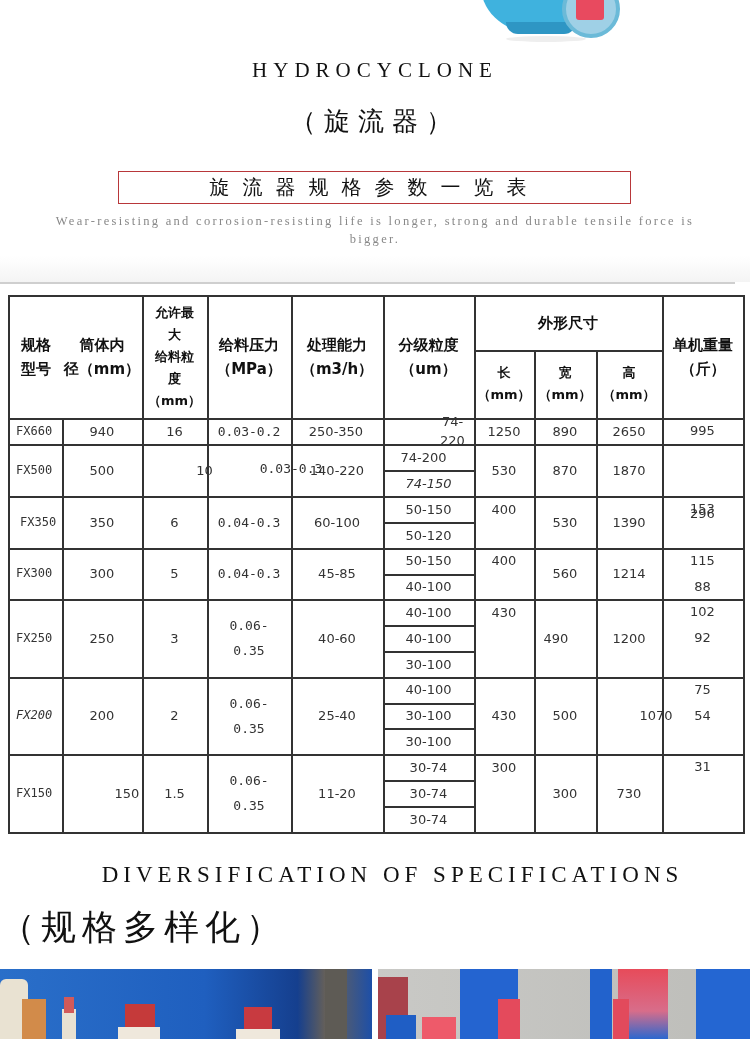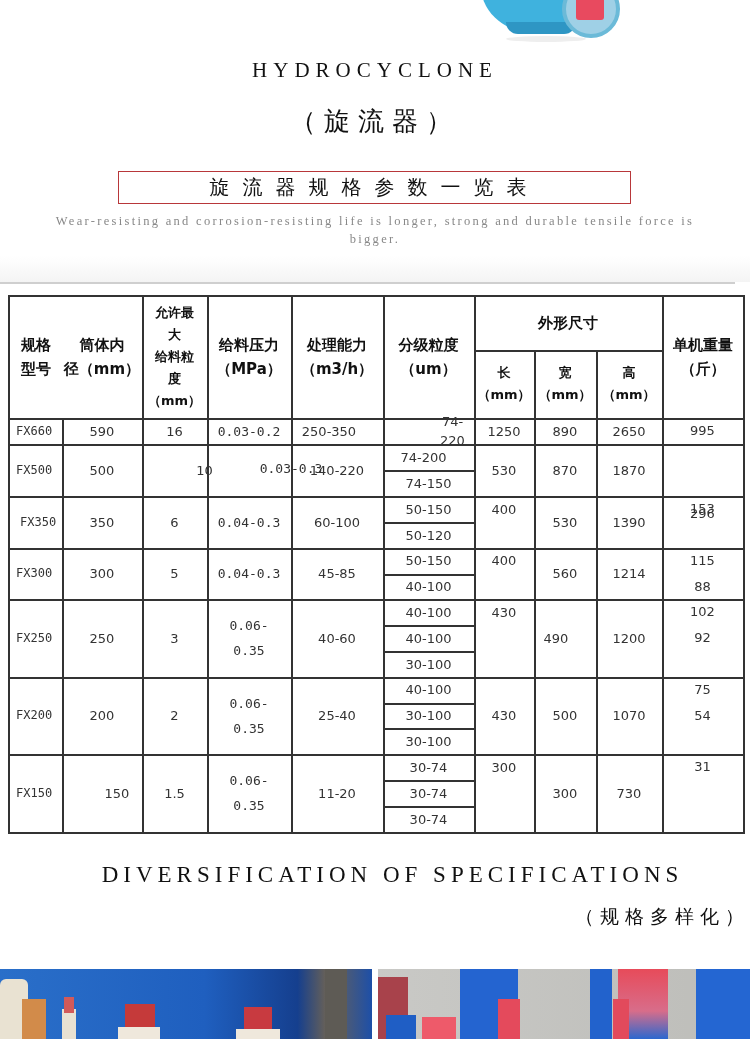--- a/index.html
+++ b/index.html
@@ -64,22 +64,22 @@
   .cell.hs { font-weight: bold; color: #111; font-size: 13px; line-height: 22px; }
   .cell.mono { font-family: "DejaVu Sans Mono", monospace; font-size: 13px; }
   .vline { position: absolute; width: 2px; background: #333; }
   .hline { position: absolute; height: 2px; background: #333; }
 
   .div-en {
     position: absolute; left: 0; top: 862px; width: 750px; text-align: center;
     font-family: "Liberation Serif", serif; font-size: 23px; letter-spacing: 5px; color: #111; padding-left: 35px;
   }
   .div-cn {
-    position: absolute; left: 0; top: 904px; width: 750px; text-align: right;
-    font-family: "DejaVu Serif", serif; font-size: 19px; letter-spacing: 6px; color: #111;
+    position: absolute; left: 0; top: 904px; width: 750px; text-align: left;
+    font-family: "DejaVu Serif", serif; font-size: 35px; letter-spacing: 6px; color: #111;
   }
 
   .photo { position: absolute; top: 969px; height: 70px; overflow: hidden; }
   .photo-left { left: 0; width: 372px; background: linear-gradient(90deg, #2a6fc9 0%, #1f5fbf 55%, #153f8e 80%, #6b6255 88%, #1d4fa8 100%); }
   .photo-right { left: 378px; width: 372px; background: linear-gradient(90deg, #c9c9c6 0%, #bdbdb9 100%); }
   .shape { position: absolute; }
 </style>
 </head>
 <body>
 
@@ -119,36 +119,36 @@
   <div class="cell h" style="left:474px;top:296px;width:188px;height:54px;">外形尺寸</div>
   <div class="cell hs" style="left:474px;top:350px;width:60px;height:68px;white-space:pre-line;">长
 （mm）</div>
   <div class="cell hs" style="left:534px;top:350px;width:62px;height:68px;white-space:pre-line;">宽
 （mm）</div>
   <div class="cell hs" style="left:596px;top:350px;width:66px;height:68px;white-space:pre-line;">高
 （mm）</div>
   <div class="cell h" style="left:662px;top:296px;width:82px;height:122px;white-space:pre-line;">单机重量
 （斤）</div>
 <div class="cell mono" style="left: 10px; top: 418px; width: 52px; height: 26px; white-space: pre-line; justify-content: flex-start; padding-left: 6px; font-size: 12px;">FX660</div>
-    <div class="cell" style="left: 62px; top: 418px; width: 80px; height: 26px; white-space: pre-line;">590</div>
+    <div class="cell" style="left: 62px; top: 418px; width: 80px; height: 26px; white-space: pre-line;">940</div>
     <div class="cell" style="left: 142px; top: 418px; width: 65px; height: 26px; white-space: pre-line;">16</div>
     <div class="cell mono" style="left: 207px; top: 418px; width: 84px; height: 26px; white-space: pre-line; line-height: 25px;">0.03-0.2</div>
-    <div class="cell" style="left: 293px; top: 418px; width: 72px; height: 26px; white-space: pre-line;">250-350</div>
+    <div class="cell" style="left: 300px; top: 418px; width: 72px; height: 26px; white-space: pre-line;">250-350</div>
     <div class="cell" style="left: 383px; top: 418px; width: 91px; height: 26px; white-space: pre-line; padding-left: 48px;">74-220</div>
     <div class="cell" style="left: 474px; top: 418px; width: 60px; height: 26px; white-space: pre-line;">1250</div>
     <div class="cell" style="left: 534px; top: 418px; width: 62px; height: 26px; white-space: pre-line;">890</div>
     <div class="cell" style="left: 596px; top: 418px; width: 66px; height: 26px; white-space: pre-line;">2650</div>
     <div class="cell" style="left: 662px; top: 418px; width: 81px; height: 26px; white-space: pre-line; line-height: 26px;">995</div>
     <div class="cell mono" style="left: 10px; top: 444px; width: 52px; height: 52px; white-space: pre-line; justify-content: flex-start; padding-left: 6px; font-size: 12px;">FX500</div>
     <div class="cell" style="left: 62px; top: 444px; width: 80px; height: 52px; white-space: pre-line;">500</div>
     <div class="cell" style="left: 142px; top: 444px; width: 65px; height: 52px; white-space: pre-line; margin-left: 30px;">10</div>
     <div class="cell mono" style="left: 207px; top: 444px; width: 84px; height: 48px; white-space: pre-line; line-height: 25px; margin-left: 42px;">0.03-0.3</div>
     <div class="cell" style="left: 291px; top: 444px; width: 92px; height: 52px; white-space: pre-line;">140-220</div>
     <div class="cell" style="left: 383px; top: 444px; width: 81px; height: 26px; white-space: pre-line; text-align: center;">74-200</div>
-    <div class="cell" style="left: 383px; top: 470px; width: 91px; height: 26px; white-space: pre-line;">74-150</div>
+    <div class="cell" style="left: 383px; top: 470px; width: 91px; height: 26px; white-space: pre-line; font-style: italic;">74-150</div>
     <div class="hline" style="left: 383px; top: 470px; width: 91px;"></div>
     <div class="cell" style="left: 474px; top: 444px; width: 60px; height: 52px; white-space: pre-line;">530</div>
     <div class="cell" style="left: 534px; top: 444px; width: 62px; height: 52px; white-space: pre-line;">870</div>
     <div class="cell" style="left: 596px; top: 444px; width: 66px; height: 52px; white-space: pre-line;">1870</div>
     <div class="cell" style="left: 662px; top: 444px; width: 81px; height: 52px; white-space: pre-line; line-height: 26px; margin-top: 44px;">296</div>
     <div class="cell mono" style="left: 10px; top: 496px; width: 52px; height: 52px; white-space: pre-line; justify-content: flex-start; padding-left: 10px; font-size: 12px;">FX350</div>
     <div class="cell" style="left: 62px; top: 496px; width: 80px; height: 52px; white-space: pre-line;">350</div>
     <div class="cell" style="left: 142px; top: 496px; width: 65px; height: 52px; white-space: pre-line;">6</div>
     <div class="cell mono" style="left: 207px; top: 496px; width: 84px; height: 52px; white-space: pre-line; line-height: 25px;">0.04-0.3</div>
     <div class="cell" style="left: 291px; top: 496px; width: 92px; height: 52px; white-space: pre-line;">60-100</div>
@@ -181,38 +181,38 @@
     <div class="cell" style="left: 383px; top: 599px; width: 91px; height: 26px; white-space: pre-line;">40-100</div>
     <div class="cell" style="left: 383px; top: 625px; width: 91px; height: 26px; white-space: pre-line;">40-100</div>
     <div class="hline" style="left: 383px; top: 625px; width: 91px;"></div>
     <div class="cell" style="left: 383px; top: 651px; width: 91px; height: 26px; white-space: pre-line;">30-100</div>
     <div class="hline" style="left: 383px; top: 651px; width: 91px;"></div>
     <div class="cell" style="left: 474px; top: 599px; width: 60px; height: 26px; white-space: pre-line; padding-top: 0px;">430</div>
     <div class="cell" style="left: 534px; top: 599px; width: 44px; height: 78px; white-space: pre-line;">490</div>
     <div class="cell" style="left: 596px; top: 599px; width: 66px; height: 78px; white-space: pre-line;">1200</div>
     <div class="cell" style="left: 662px; top: 599px; width: 81px; height: 52px; white-space: pre-line; line-height: 26px;">102
 92</div>
-    <div class="cell mono" style="left: 10px; top: 677px; width: 52px; height: 77px; white-space: pre-line; justify-content: flex-start; padding-left: 6px; font-size: 12px;">FX200</div>
+    <div class="cell mono" style="left: 10px; top: 677px; width: 52px; height: 77px; white-space: pre-line; justify-content: flex-start; padding-left: 6px; font-size: 12px; font-style: italic;">FX200</div>
     <div class="cell" style="left: 62px; top: 677px; width: 80px; height: 77px; white-space: pre-line;">200</div>
     <div class="cell" style="left: 142px; top: 677px; width: 65px; height: 77px; white-space: pre-line;">2</div>
     <div class="cell mono" style="left: 207px; top: 677px; width: 84px; height: 77px; white-space: pre-line; line-height: 25px;">0.06-
 0.35</div>
     <div class="cell" style="left: 291px; top: 677px; width: 92px; height: 77px; white-space: pre-line;">25-40</div>
     <div class="cell" style="left: 383px; top: 677px; width: 91px; height: 25.6667px; white-space: pre-line;">40-100</div>
     <div class="cell" style="left: 383px; top: 702.667px; width: 91px; height: 25.6667px; white-space: pre-line;">30-100</div>
     <div class="hline" style="left: 383px; top: 703px; width: 91px;"></div>
     <div class="cell" style="left: 383px; top: 728.333px; width: 91px; height: 25.6667px; white-space: pre-line;">30-100</div>
     <div class="hline" style="left: 383px; top: 728px; width: 91px;"></div>
     <div class="cell" style="left: 474px; top: 677px; width: 60px; height: 77px; white-space: pre-line;">430</div>
     <div class="cell" style="left: 534px; top: 677px; width: 62px; height: 77px; white-space: pre-line;">500</div>
-    <div class="cell" style="left: 596px; top: 677px; width: 66px; height: 77px; white-space: pre-line;">1070</div>
+    <div class="cell" style="left: 623px; top: 677px; width: 66px; height: 77px; white-space: pre-line;">1070</div>
     <div class="cell" style="left: 662px; top: 677px; width: 81px; height: 51.3333px; white-space: pre-line; line-height: 26px;">75
 54</div>
     <div class="cell mono" style="left: 10px; top: 754px; width: 52px; height: 78px; white-space: pre-line; justify-content: flex-start; padding-left: 6px; font-size: 12px;">FX150</div>
-    <div class="cell" style="left: 70px; top: 754px; width: 94px; height: 78px; white-space: pre-line;">150</div>
+    <div class="cell" style="left: 80px; top: 754px; width: 94px; height: 78px; white-space: pre-line;">150</div>
     <div class="cell" style="left: 142px; top: 754px; width: 65px; height: 78px; white-space: pre-line;">1.5</div>
     <div class="cell mono" style="left: 207px; top: 754px; width: 84px; height: 78px; white-space: pre-line; line-height: 25px;">0.06-
 0.35</div>
     <div class="cell" style="left: 291px; top: 754px; width: 92px; height: 78px; white-space: pre-line;">11-20</div>
     <div class="cell" style="left: 383px; top: 754px; width: 91px; height: 26px; white-space: pre-line;">30-74</div>
     <div class="cell" style="left: 383px; top: 780px; width: 91px; height: 26px; white-space: pre-line;">30-74</div>
     <div class="hline" style="left: 383px; top: 780px; width: 91px;"></div>
     <div class="cell" style="left: 383px; top: 806px; width: 91px; height: 26px; white-space: pre-line;">30-74</div>
     <div class="hline" style="left: 383px; top: 806px; width: 91px;"></div>
     <div class="cell" style="left: 474px; top: 754px; width: 60px; height: 26px; white-space: pre-line; padding-top: 0px;">300</div>

